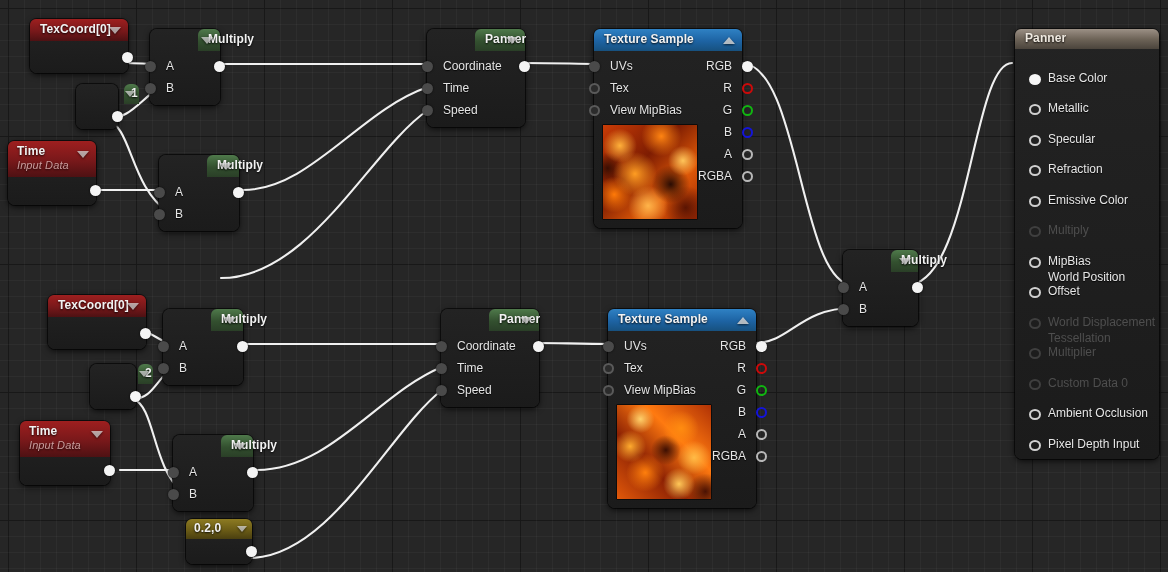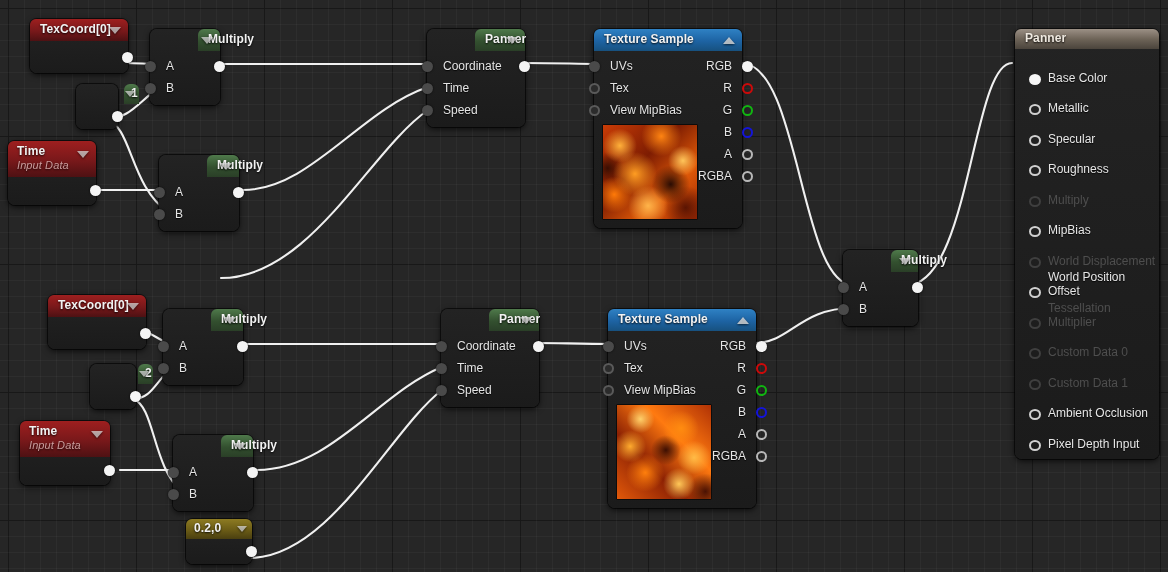--- a/index.html
+++ b/index.html
@@ -554,50 +554,50 @@
         <div class="mat-row">
           <span class="mat-pin hollow"></span>
           <span>Metallic</span>
         </div>
         <div class="mat-row">
           <span class="mat-pin hollow"></span>
           <span>Specular</span>
         </div>
         <div class="mat-row">
           <span class="mat-pin hollow"></span>
-          <span>Roughness</span>
+          <span>Refraction</span>
+        </div>
+        <div class="mat-row">
+          <span class="mat-pin hollow"></span>
+          <span>Emissive Color</span>
         </div>
         <div class="mat-row dim">
           <span class="mat-pin dim"></span>
           <span>Multiply</span>
         </div>
         <div class="mat-row">
           <span class="mat-pin hollow"></span>
           <span>MipBias</span>
         </div>
+        <div class="mat-row">
+          <span class="mat-pin hollow"></span>
+          <span>World Position Offset</span>
+        </div>
         <div class="mat-row dim">
           <span class="mat-pin dim"></span>
           <span>World Displacement</span>
         </div>
-        <div class="mat-row">
-          <span class="mat-pin hollow"></span>
-          <span>World Position Offset</span>
-        </div>
         <div class="mat-row dim">
           <span class="mat-pin dim"></span>
           <span>Tessellation Multiplier</span>
         </div>
         <div class="mat-row dim">
           <span class="mat-pin dim"></span>
           <span>Custom Data 0</span>
         </div>
-        <div class="mat-row dim">
-          <span class="mat-pin dim"></span>
-          <span>Custom Data 1</span>
-        </div>
         <div class="mat-row">
           <span class="mat-pin hollow"></span>
           <span>Ambient Occlusion</span>
         </div>
         <div class="mat-row">
           <span class="mat-pin hollow"></span>
           <span>Pixel Depth Input</span>
         </div>
       </div>
   </div>

